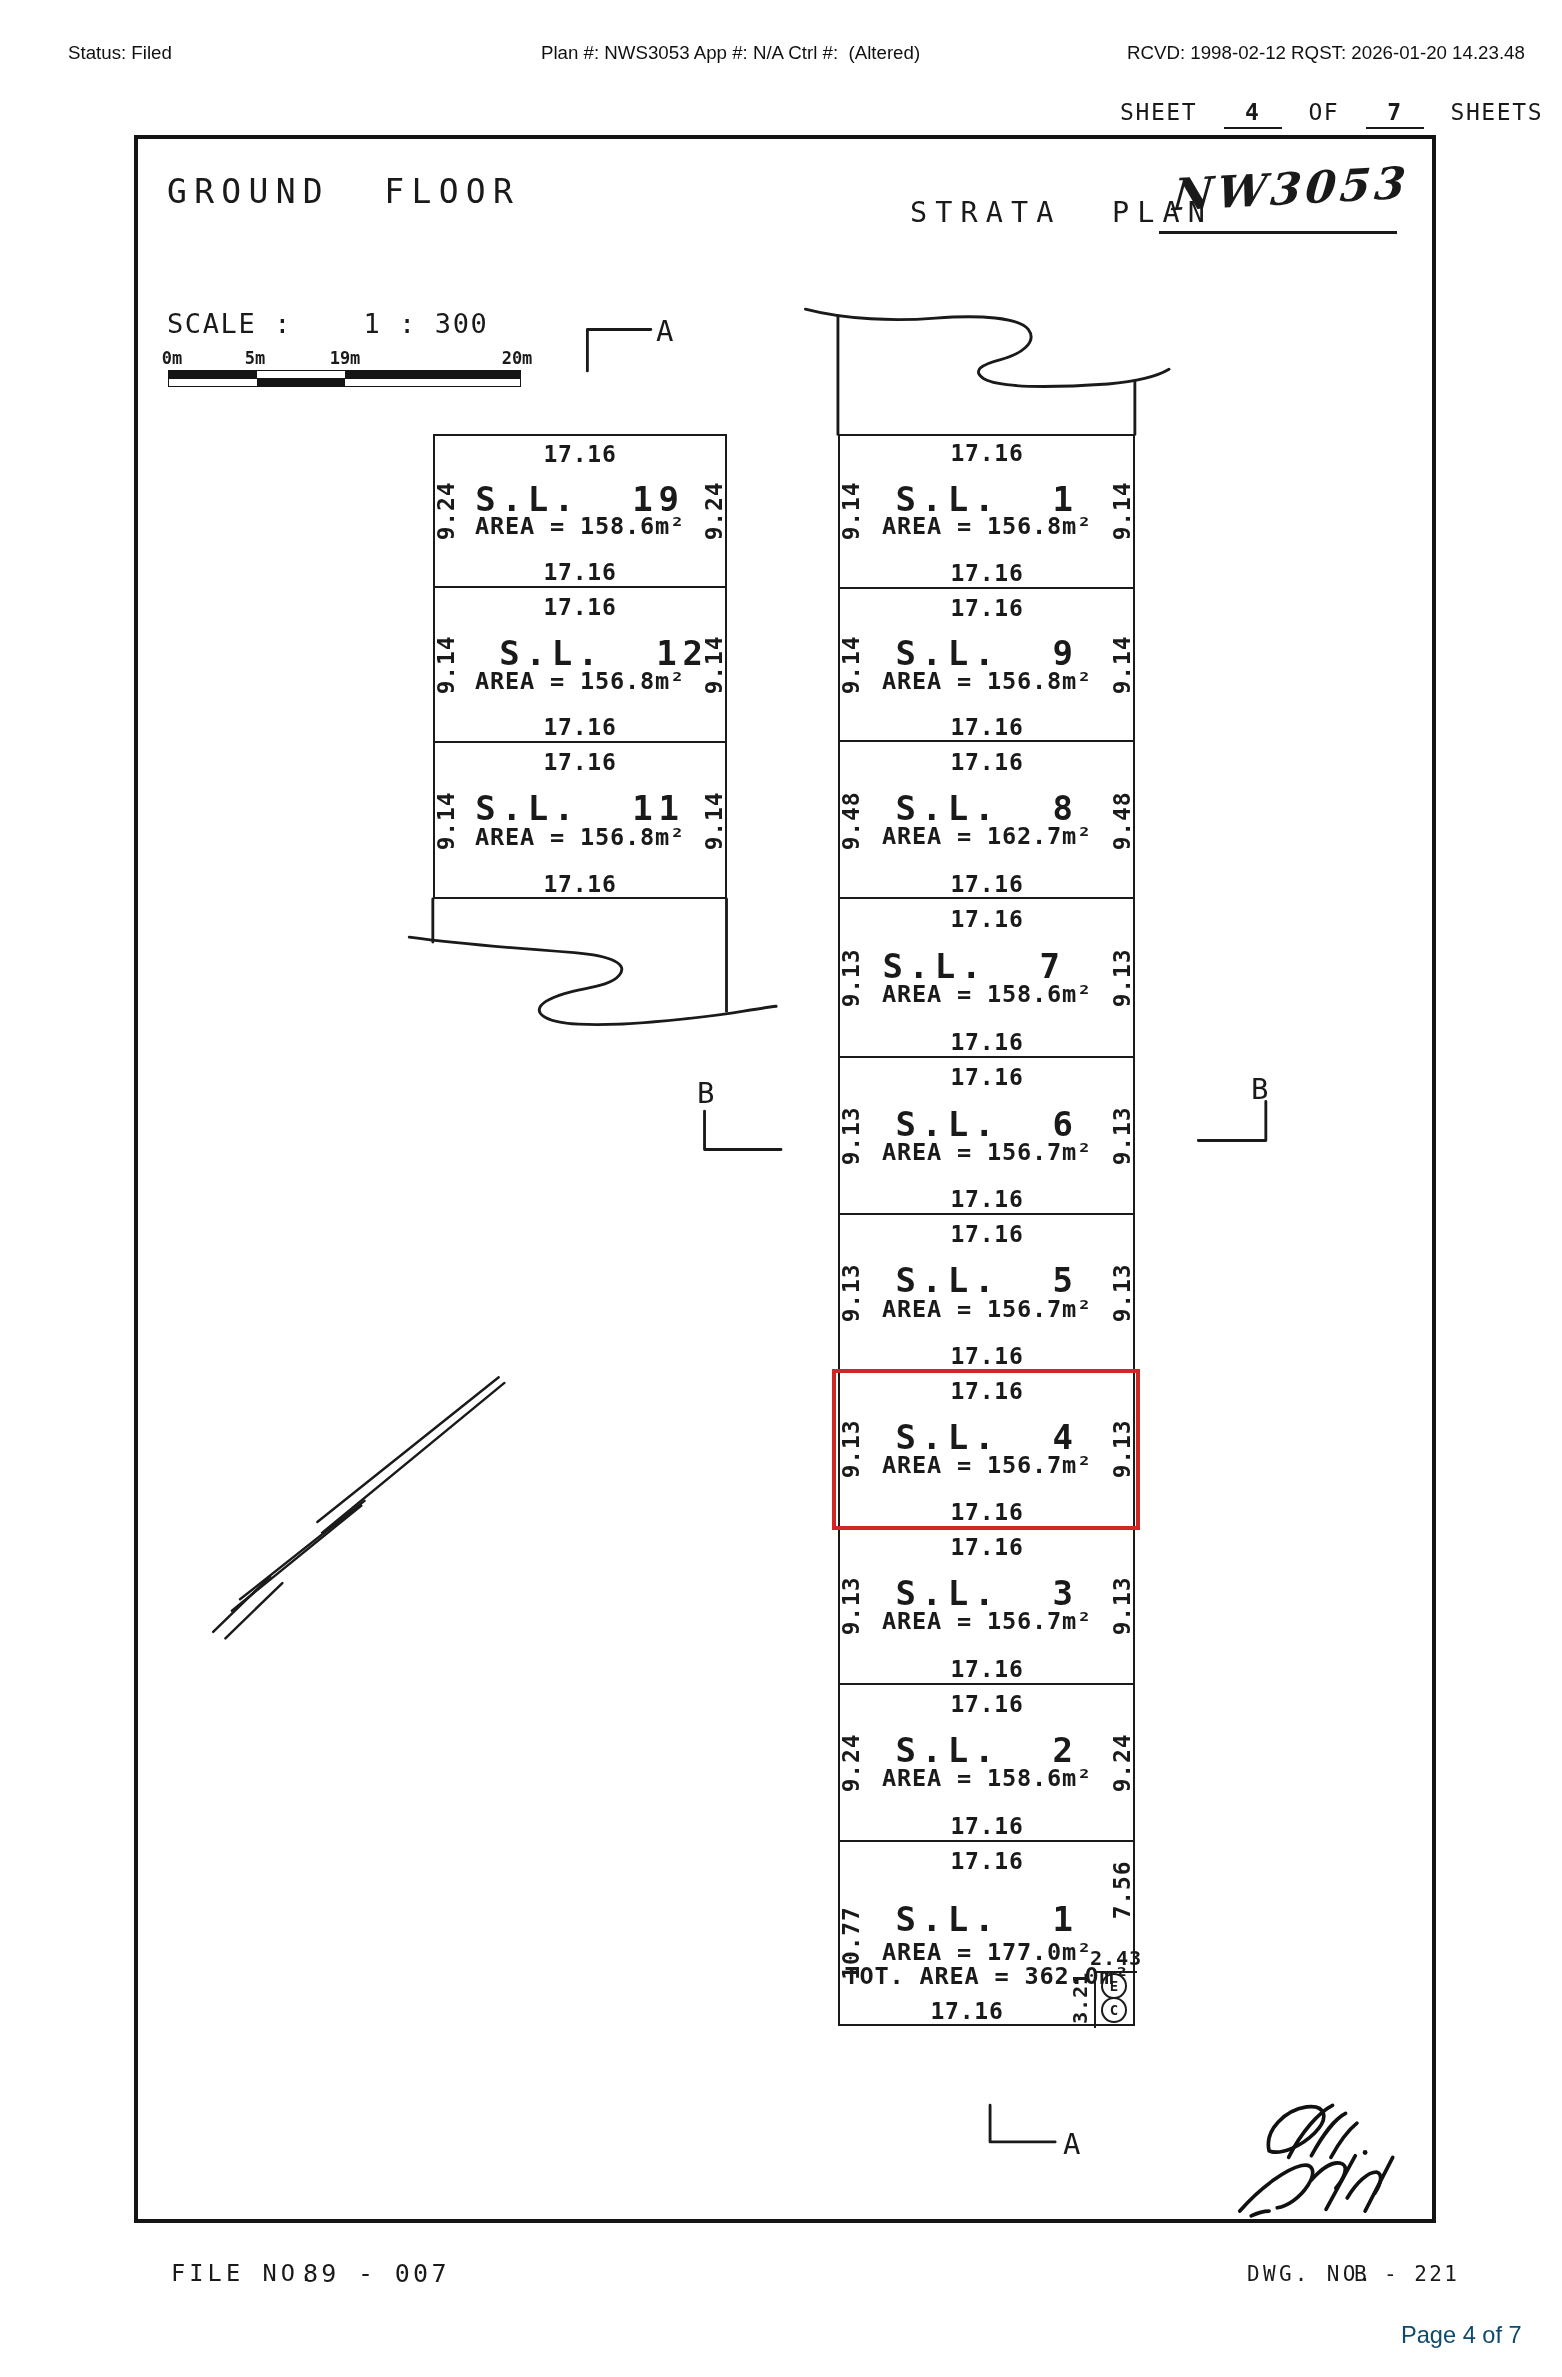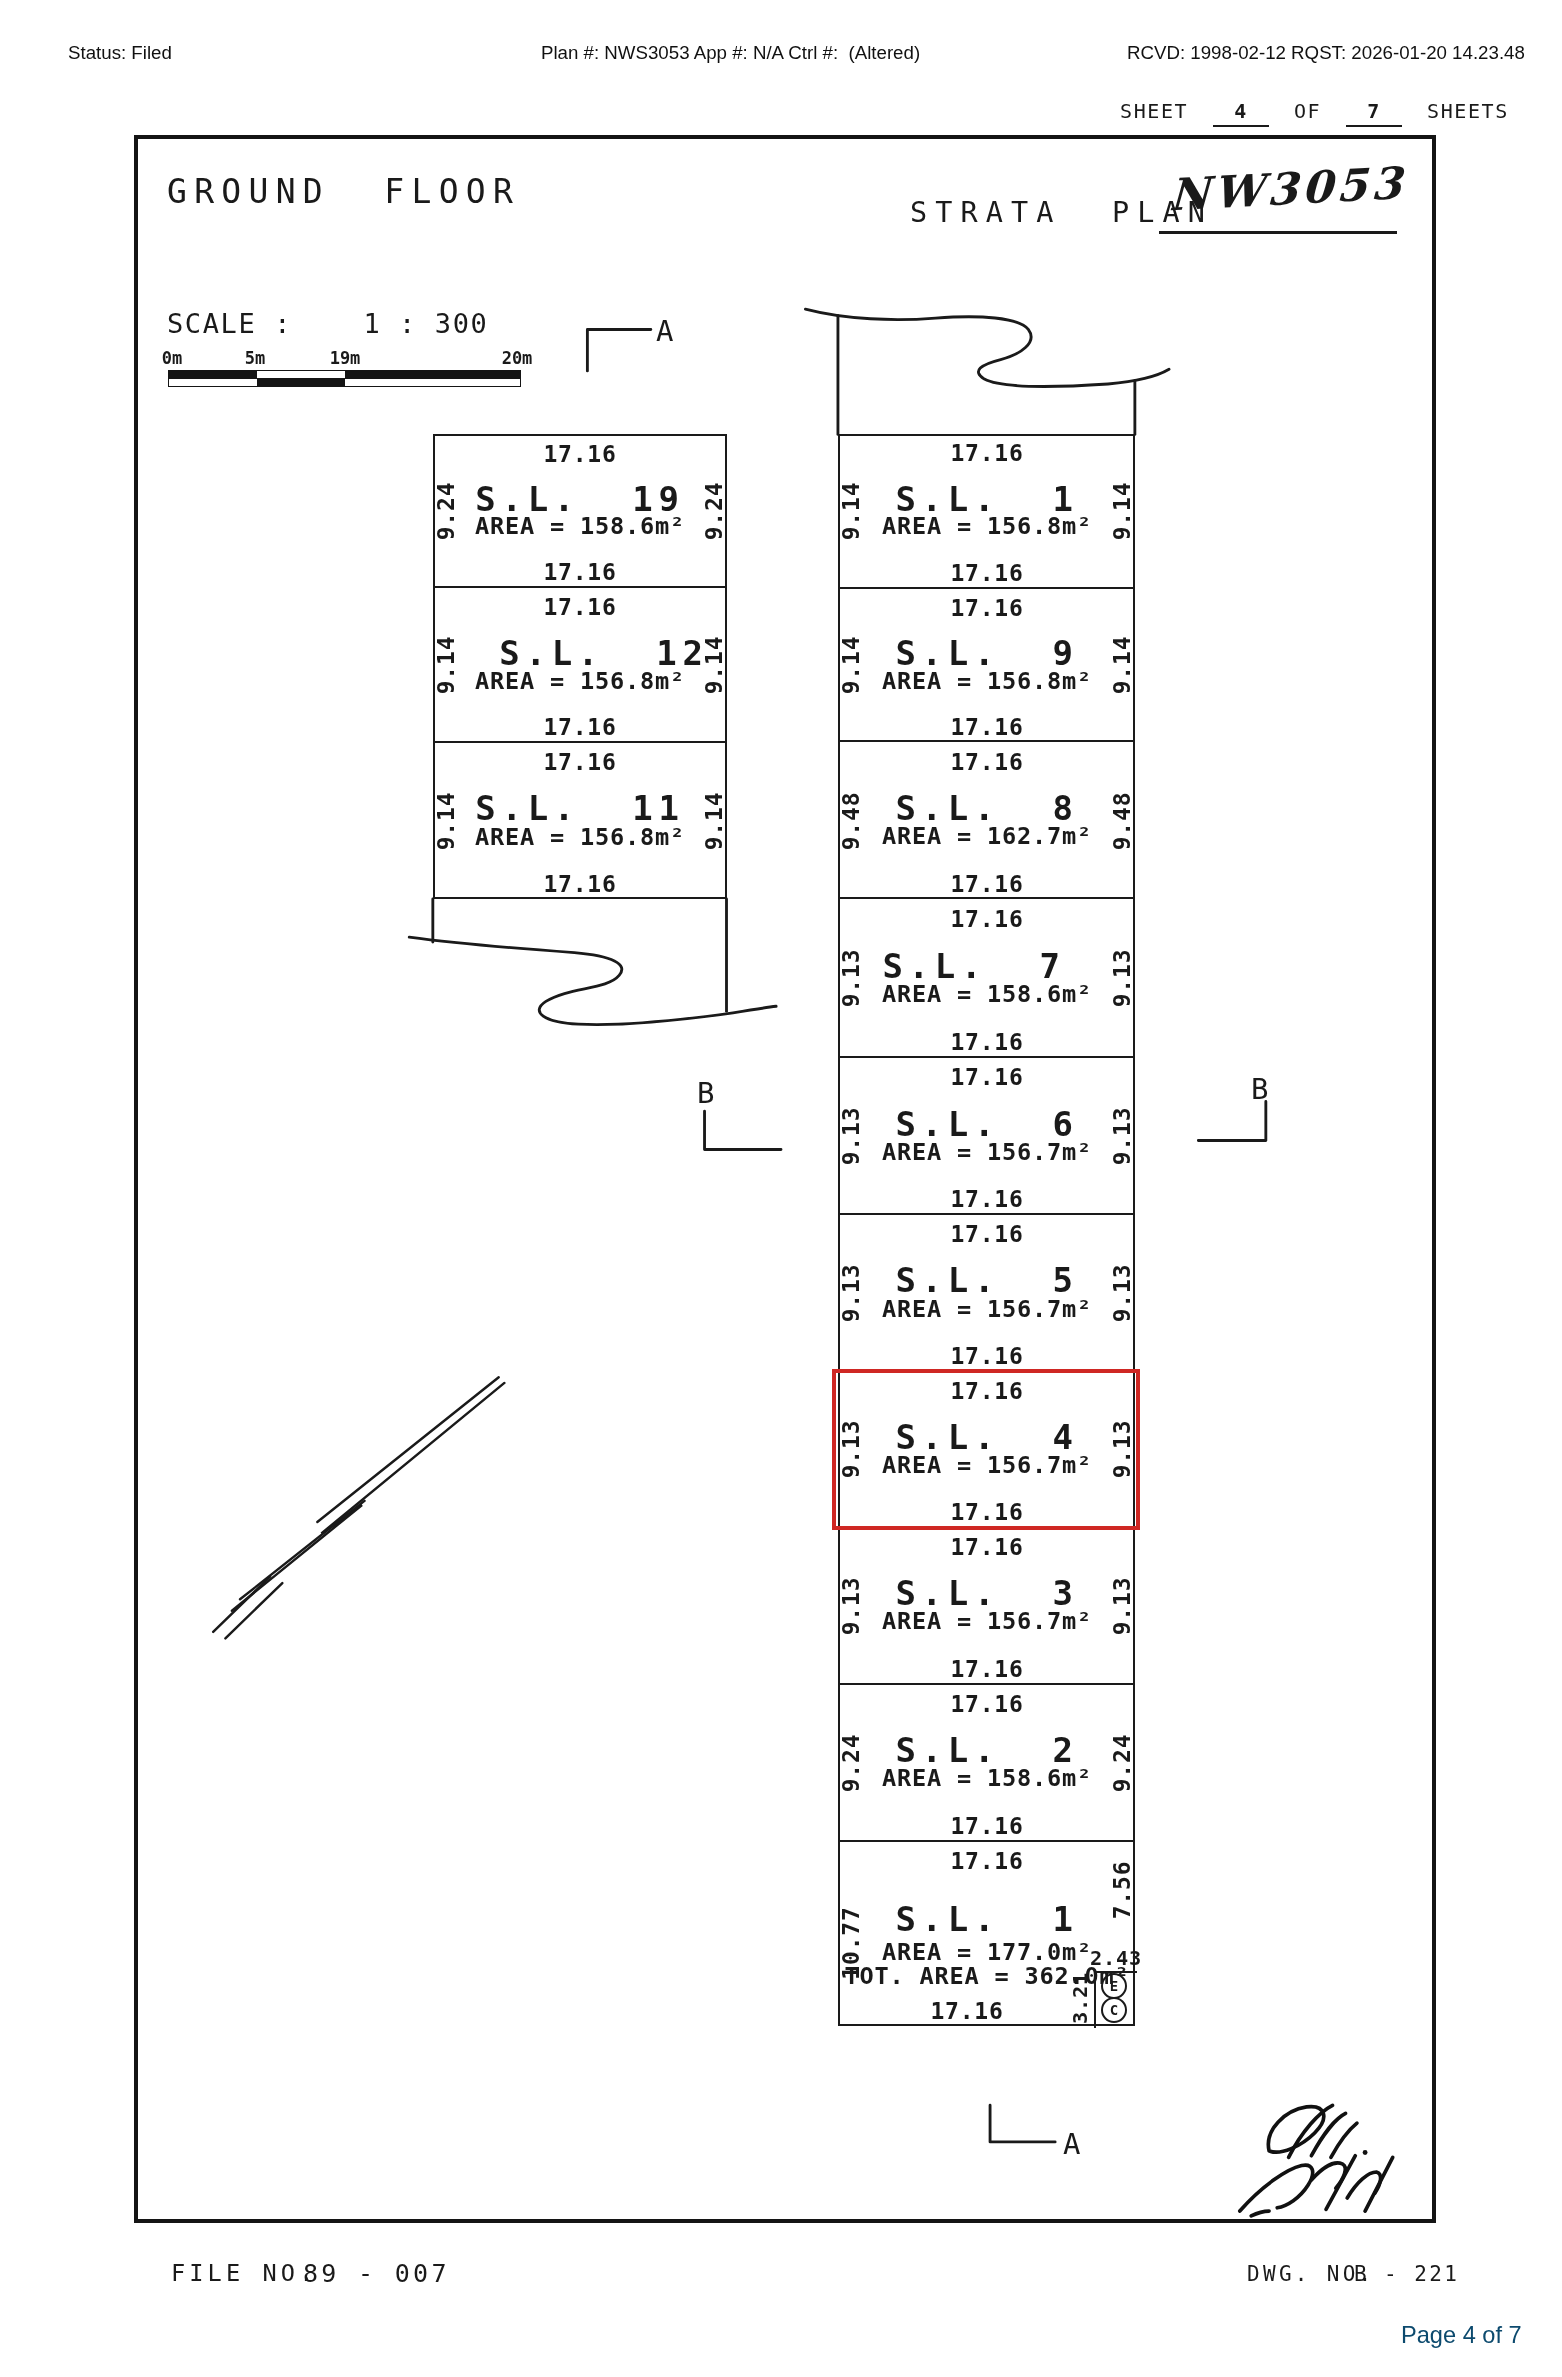--- a/index.html
+++ b/index.html
@@ -6,21 +6,21 @@
   .page{position:relative;width:1562px;height:2377px;background:#ffffff;
         font-family:"DejaVu Sans Mono",monospace;color:#1a1a1a;overflow:hidden;}
   .abs{position:absolute;}
   
   .hdr{position:absolute;top:42px;font-family:"Liberation Sans",sans-serif;
        font-size:18.7px;color:#111;white-space:pre;}
   #hdr-status{left:68px;}
   #hdr-plan{left:541px;}
   #hdr-rcvd{left:1127px;}
   
-  .sheet-line{position:absolute;left:1120px;top:99px;font-size:20px;letter-spacing:1.6px;}
+  .sheet-line{position:absolute;left:1120px;top:99px;font-size:23px;letter-spacing:1.6px;}
   .sheet-line span{display:inline-block;}
   .sheet-word{margin-right:11.4px;}
   .sheet-num{padding:0 21px 1.6px;border-bottom:2.4px solid #1a1a1a;margin-right:11.4px;font-weight:700;}
   
   .main-box{position:absolute;left:134px;top:135px;width:1302px;height:2088px;
             border:4.1px solid #141414;box-sizing:border-box;}
   
   .ground{left:167px;top:172px;font-size:33px;letter-spacing:7.3px;white-space:pre;}
   .strata{left:910px;top:196px;font-size:28.5px;letter-spacing:8.1px;white-space:pre;}
   .strata-num{left:1173px;top:163px;font-family:"DejaVu Serif",serif;font-style:italic;

